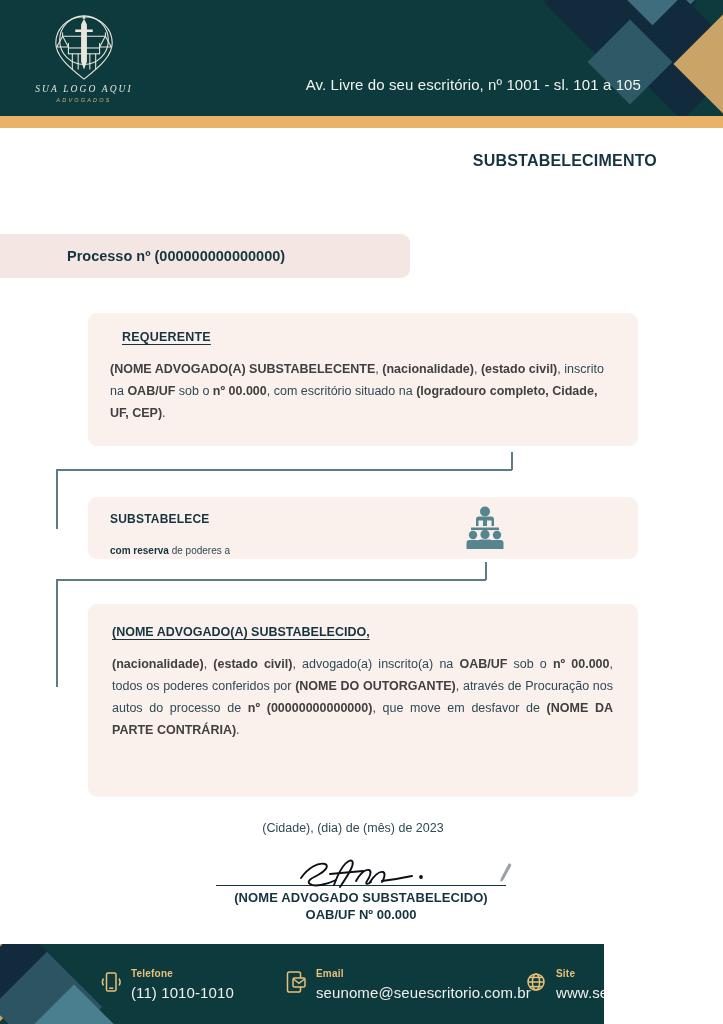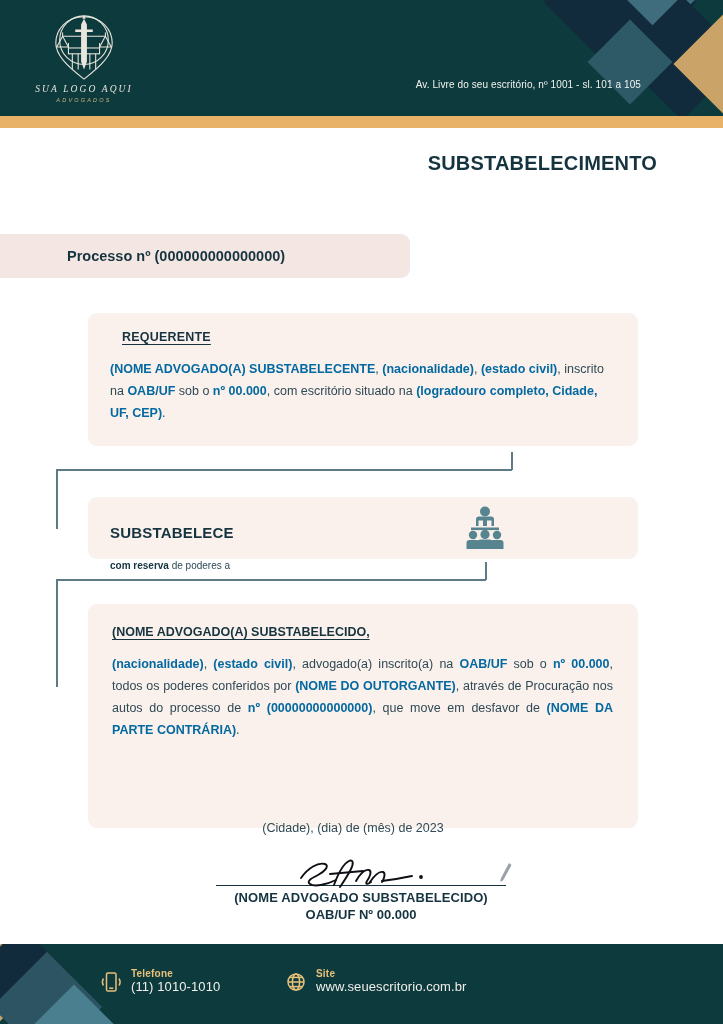--- a/index.html
+++ b/index.html
@@ -30,21 +30,21 @@
   .dia {
     position: absolute;
     transform: rotate(45deg);
   }
   .hdr-address {
     position: absolute;
     right: 82px;
     top: 62px;
     text-align: right;
     color: #f2f2ef;
-    font-size: 10px;
+    font-size: 15px;
     line-height: 15px;
     letter-spacing: 0.1px;
     white-space: pre-line;
     z-index: 5;
   }
 
   
   .logo-wrap {
     position: absolute;
     left: 28px; top: 11px;
@@ -73,21 +73,21 @@
     position: absolute;
     left: 0; top: 116px;
     width: 723px; height: 12px;
     background: #e8b368;
   }
 
   
   .doc-title {
     position: absolute;
     right: 66px; top: 152px;
-    font-size: 20px;
+    font-size: 16px;
     font-weight: bold;
     color: #16343f;
     letter-spacing: 0.2px;
   }
 
   
   .process-bar {
     position: absolute;
     left: 0; top: 234px;
     width: 410px; height: 44px;
@@ -105,41 +105,41 @@
   }
 
   
   .card {
     position: absolute;
     background: #faf0ec;
     border-radius: 9px;
   }
   .card-1 { left: 88px; top: 313px; width: 550px; height: 133px; padding: 17px 22px 0 22px; }
   .card-2 { left: 88px; top: 497px; width: 550px; height: 62px; padding: 15px 22px 0 22px; }
-  .card-3 { left: 88px; top: 604px; width: 550px; height: 224px; padding: 21px 25px 0 24px; }
+  .card-3 { left: 88px; top: 604px; width: 550px; height: 193px; padding: 21px 25px 0 24px; }
 
   .card-label {
     font-size: 12.5px;
     font-weight: bold;
     color: #16343f;
     text-decoration: underline;
     text-underline-offset: 3px;
     letter-spacing: 0.2px;
     padding-left: 12px;
   }
   .card-body {
     margin-top: 14px;
     font-size: 12.5px;
     line-height: 22px;
     color: #2f4a55;
   }
-  .card-body b { color: #0369a1; font-weight: bold; }
+  .card-body b { color: #404040; font-weight: bold; }
   .just { text-align: justify; }
 
-  .sub-line1 { font-size: 15px; font-weight: bold; color: #16343f; letter-spacing: 0.2px; margin-top: 12px; }
+  .sub-line1 { font-size: 12px; font-weight: bold; color: #16343f; letter-spacing: 0.2px; }
   .sub-line2 { font-size: 10px; color: #2f4a55; margin-top: 19px; }
   .sub-line2 b { color: #16343f; font-weight: bold; }
 
   .card-3-title {
     font-size: 12.5px;
     font-weight: bold;
     color: #16343f;
     text-decoration: underline;
     text-underline-offset: 3px;
   }
@@ -191,21 +191,21 @@
     font-size: 13px;
     font-weight: bold;
     color: #16343f;
   }
   .sig-pen { position: absolute; right: 22px; top: 6px; width: 16px; height: 24px; }
 
   
   .footer {
     position: absolute;
     left: 0; bottom: 0;
-    width: 723px; height: 80px;
+    width: 604px; height: 80px;
     background: #0d3b3d;
     overflow: hidden;
   }
   .ftr-deco { position: absolute; inset: 0; overflow: hidden; }
   .contacts {
     position: absolute;
     left: 100px; top: 24px;
     display: flex;
     gap: 0;
     z-index: 5;
@@ -216,21 +216,22 @@
   .c-site  { width: 200px; }
   .c-ico { width: 22px; height: 26px; flex: 0 0 22px; margin-top: 1px; }
   .c-title {
     color: #e8c07a;
     font-size: 10px;
     font-weight: bold;
     letter-spacing: 0.2px;
   }
   .c-val {
     color: #f0efeb;
-    font-size: 13px;
+    font-size: 15px;
+    margin-top: 5px;
     letter-spacing: 0.1px;
   }
 </style>
 </head>
 <body>
 
 <div class="page">
 
   <div class="header">
     <div class="hdr-deco">
@@ -360,20 +361,33 @@
             <path d="M19.1 9.5 C20.3 11.6 20.3 14.4 19.1 16.5"></path>
             <path d="M1 8 C-0.5 11.4 -0.5 14.6 1 18" opacity="0"></path>
           </g>
         </svg>
         <div>
           <div class="c-title">Telefone</div>
           <div class="c-val">(11) 1010-1010</div>
         </div>
       </div>
 
+      <div class="contact c-email">
+        <svg class="c-ico" viewBox="0 0 22 26">
+          <g fill="none" stroke="#e8c07a" stroke-width="1.5">
+            <rect x="2.5" y="3" width="13" height="20" rx="1.8"></rect>
+            <rect x="8" y="9" width="12" height="9" rx="1.5" fill="#0d3b3d"></rect>
+            <path d="M8.4 10 L14 14.4 L19.6 10"></path>
+          </g>
+        </svg>
+        <div>
+          <div class="c-title">Email</div>
+          <div class="c-val">seunome@seuescritorio.com.br</div>
+        </div>
+      </div>
 
       <div class="contact c-site">
         <svg class="c-ico" viewBox="0 0 22 26">
           <g fill="none" stroke="#e8c07a" stroke-width="1.5">
             <circle cx="11" cy="13" r="8"></circle>
             <ellipse cx="11" cy="13" rx="3.6" ry="8"></ellipse>
             <line x1="3" y1="13" x2="19" y2="13"></line>
             <line x1="4.4" y1="8.4" x2="17.6" y2="8.4"></line>
             <line x1="4.4" y1="17.6" x2="17.6" y2="17.6"></line>
           </g>

